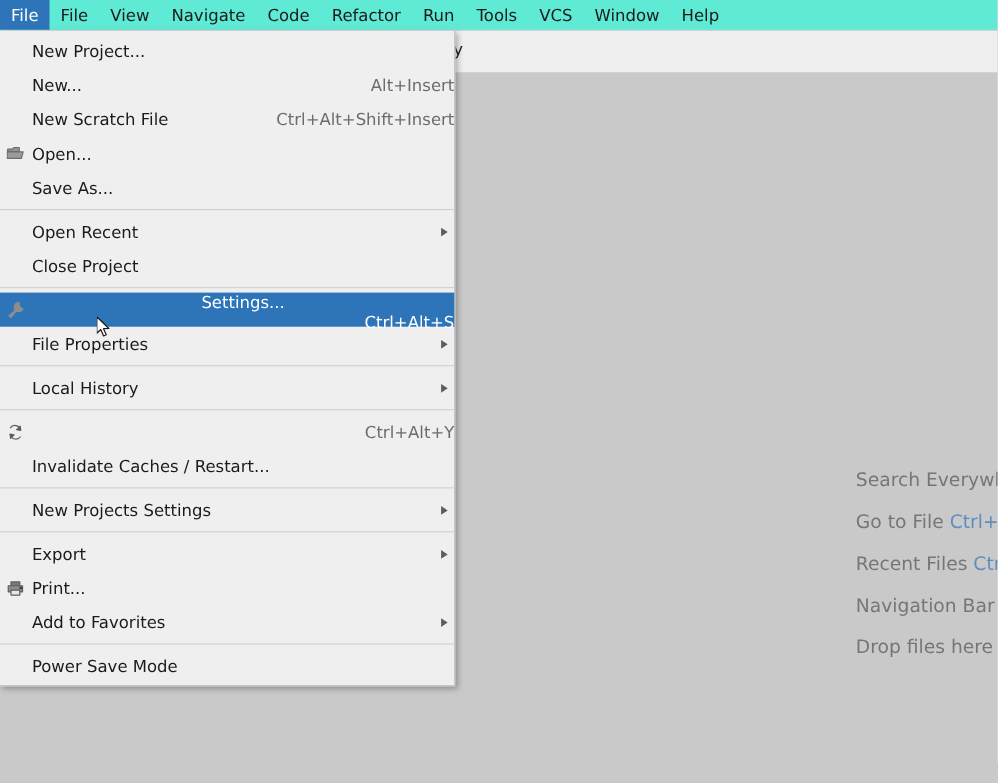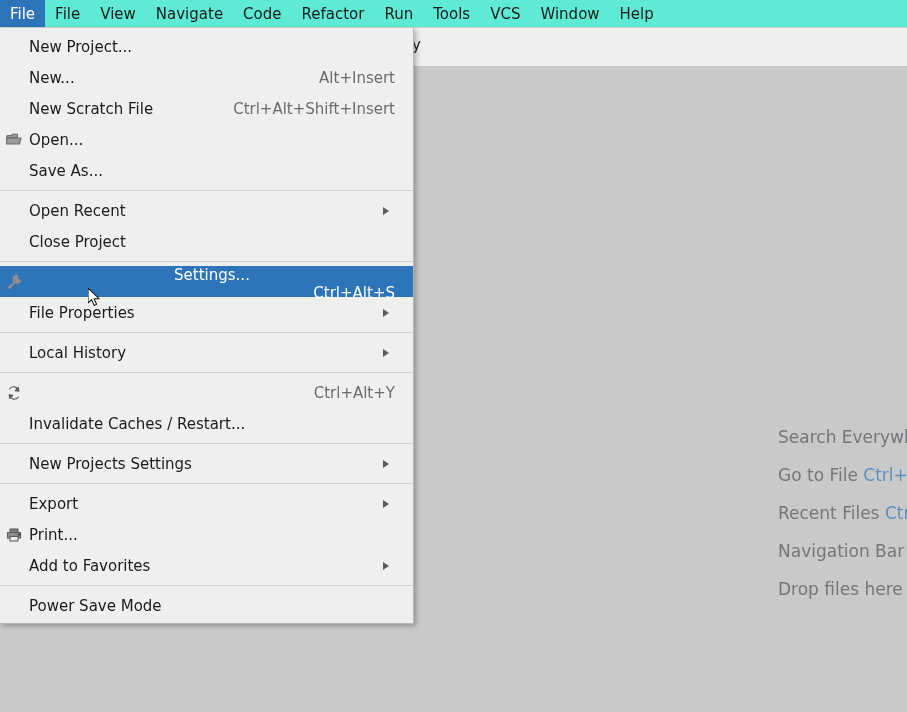--- a/index.html
+++ b/index.html
@@ -99,21 +99,21 @@
     box-shadow: 2px 2px 5px rgba(0,0,0,0.28);
     padding: 3px 0 2px 0;
   }
   .mi {
     position: relative;
     display: flex;
     align-items: center;
     height: 31px;
     box-sizing: border-box;
     padding-left: 29px;
-    padding-right: 18px;
+    padding-right: 0;
     font-size: 15px;
     color: #1b1b1b;
     white-space: nowrap;
   }
   .mi.selected {
     background: #2d74b8;
     color: #ffffff;
     flex-direction: column;
   }
   .mi .label { flex: 0 0 auto; }

